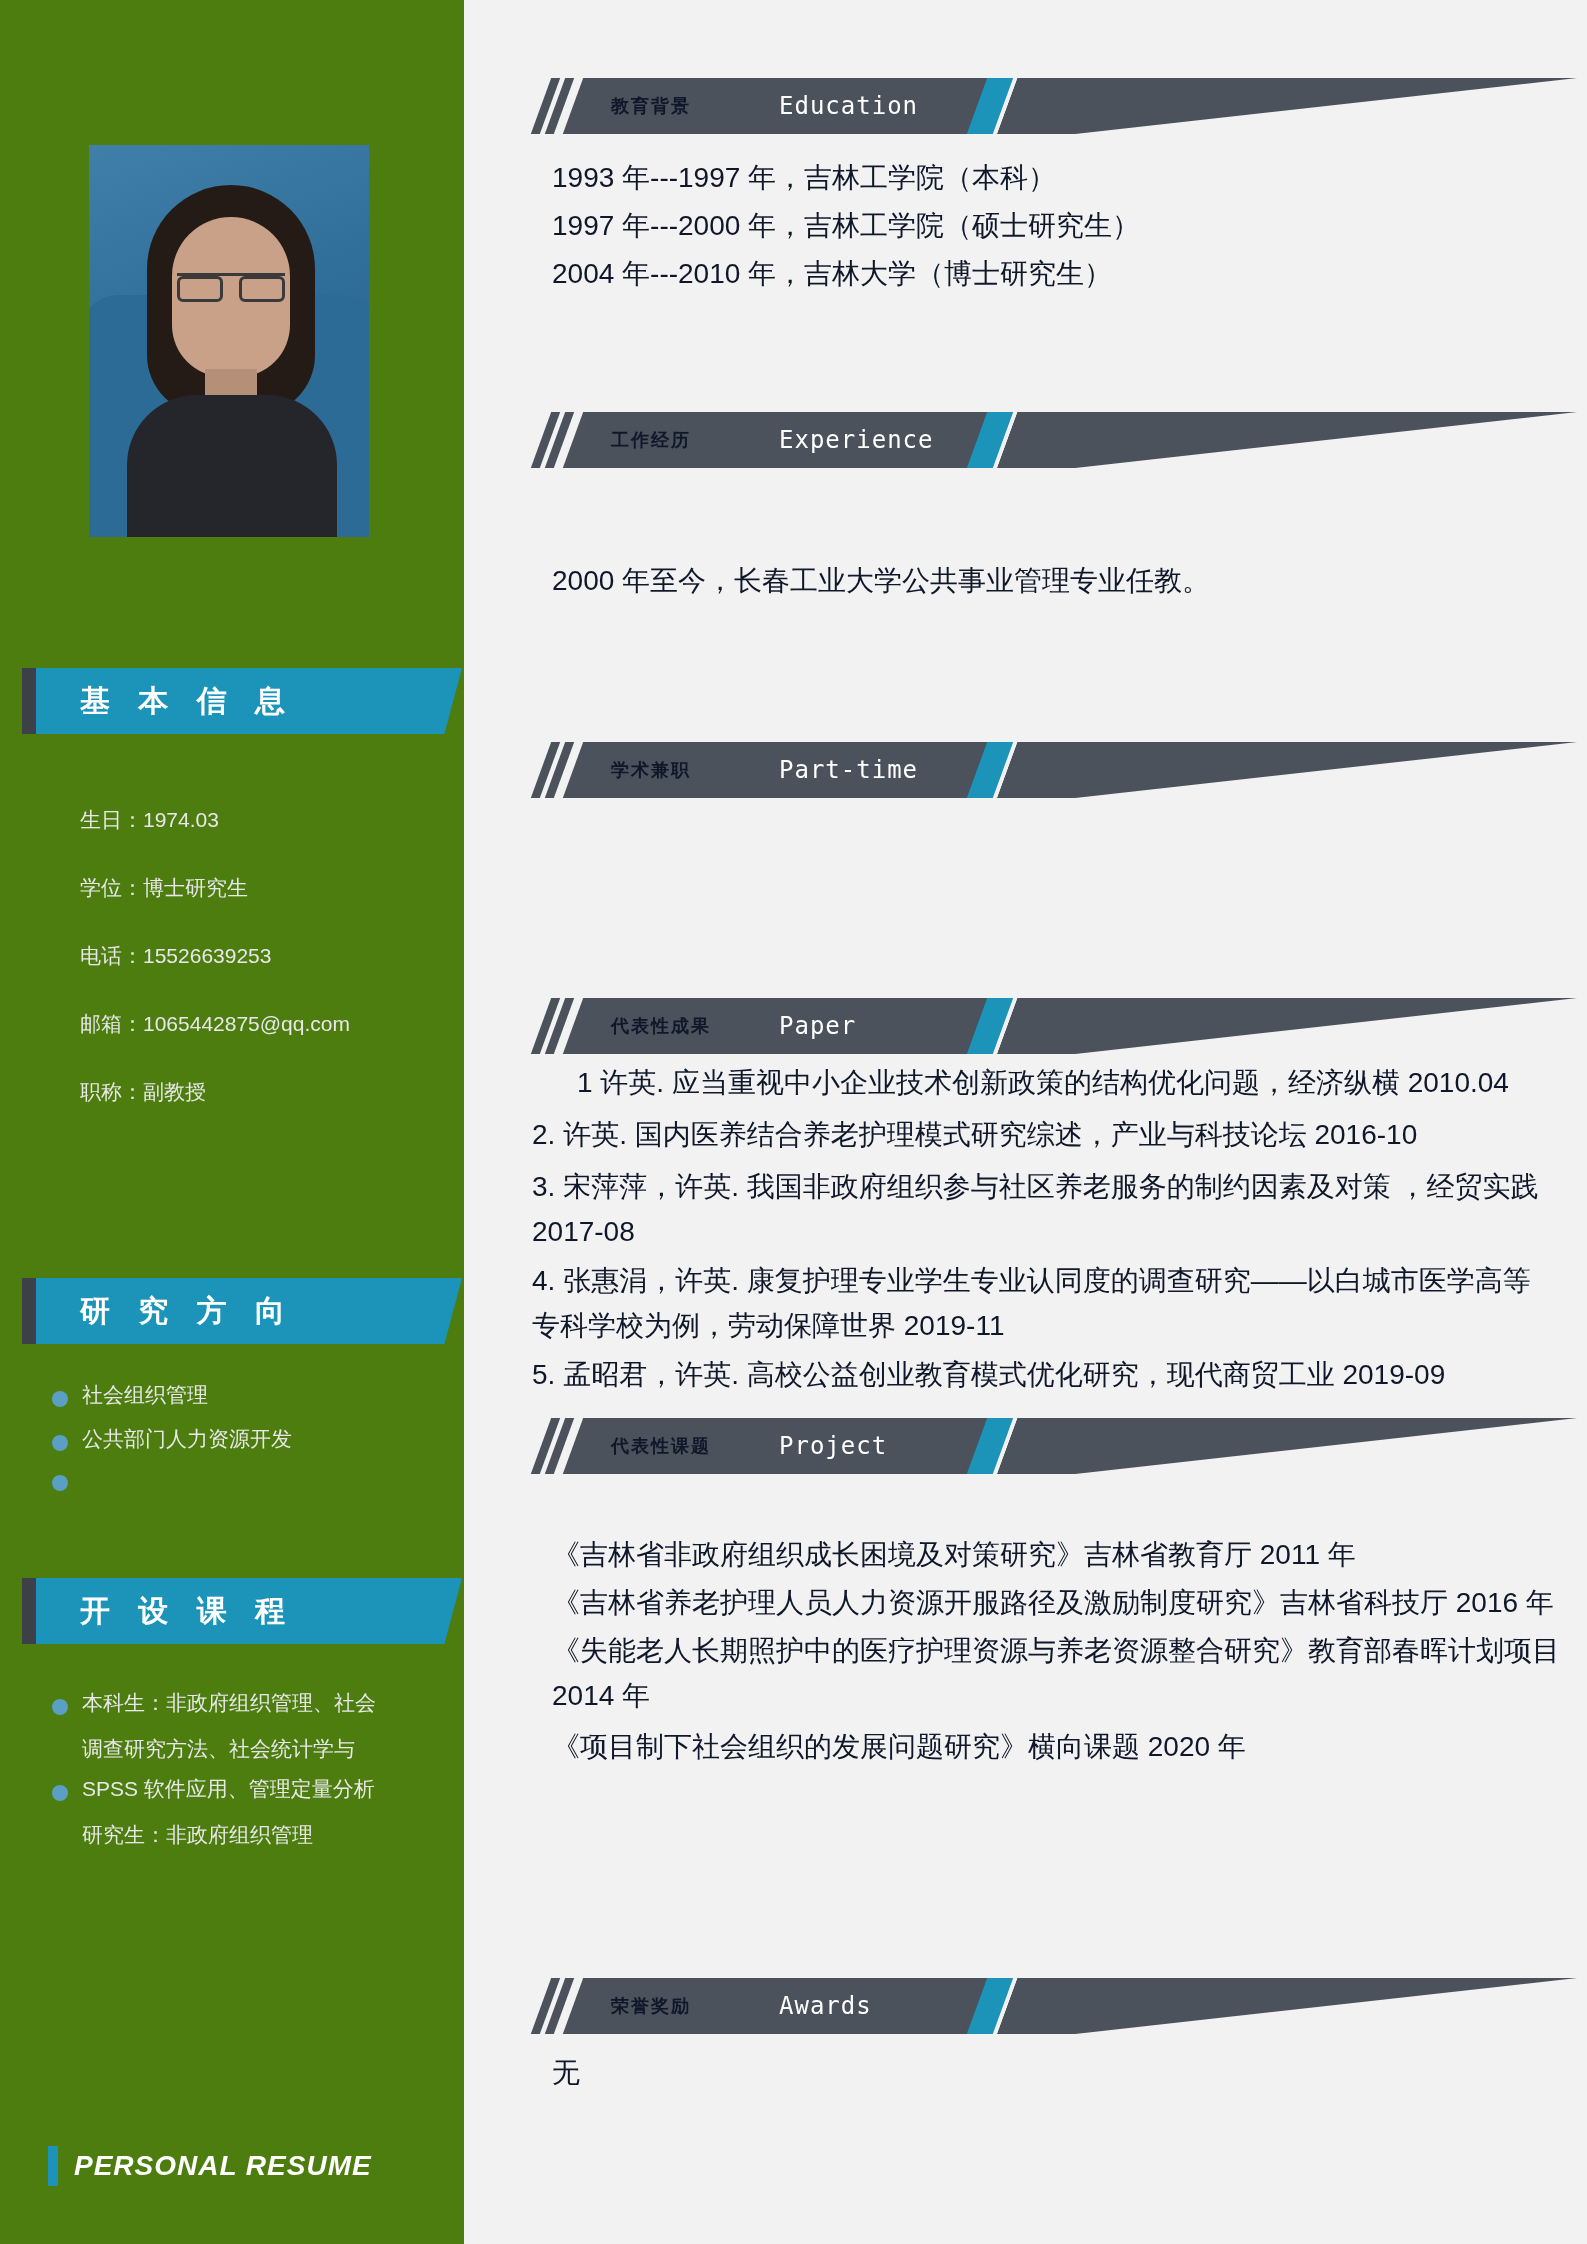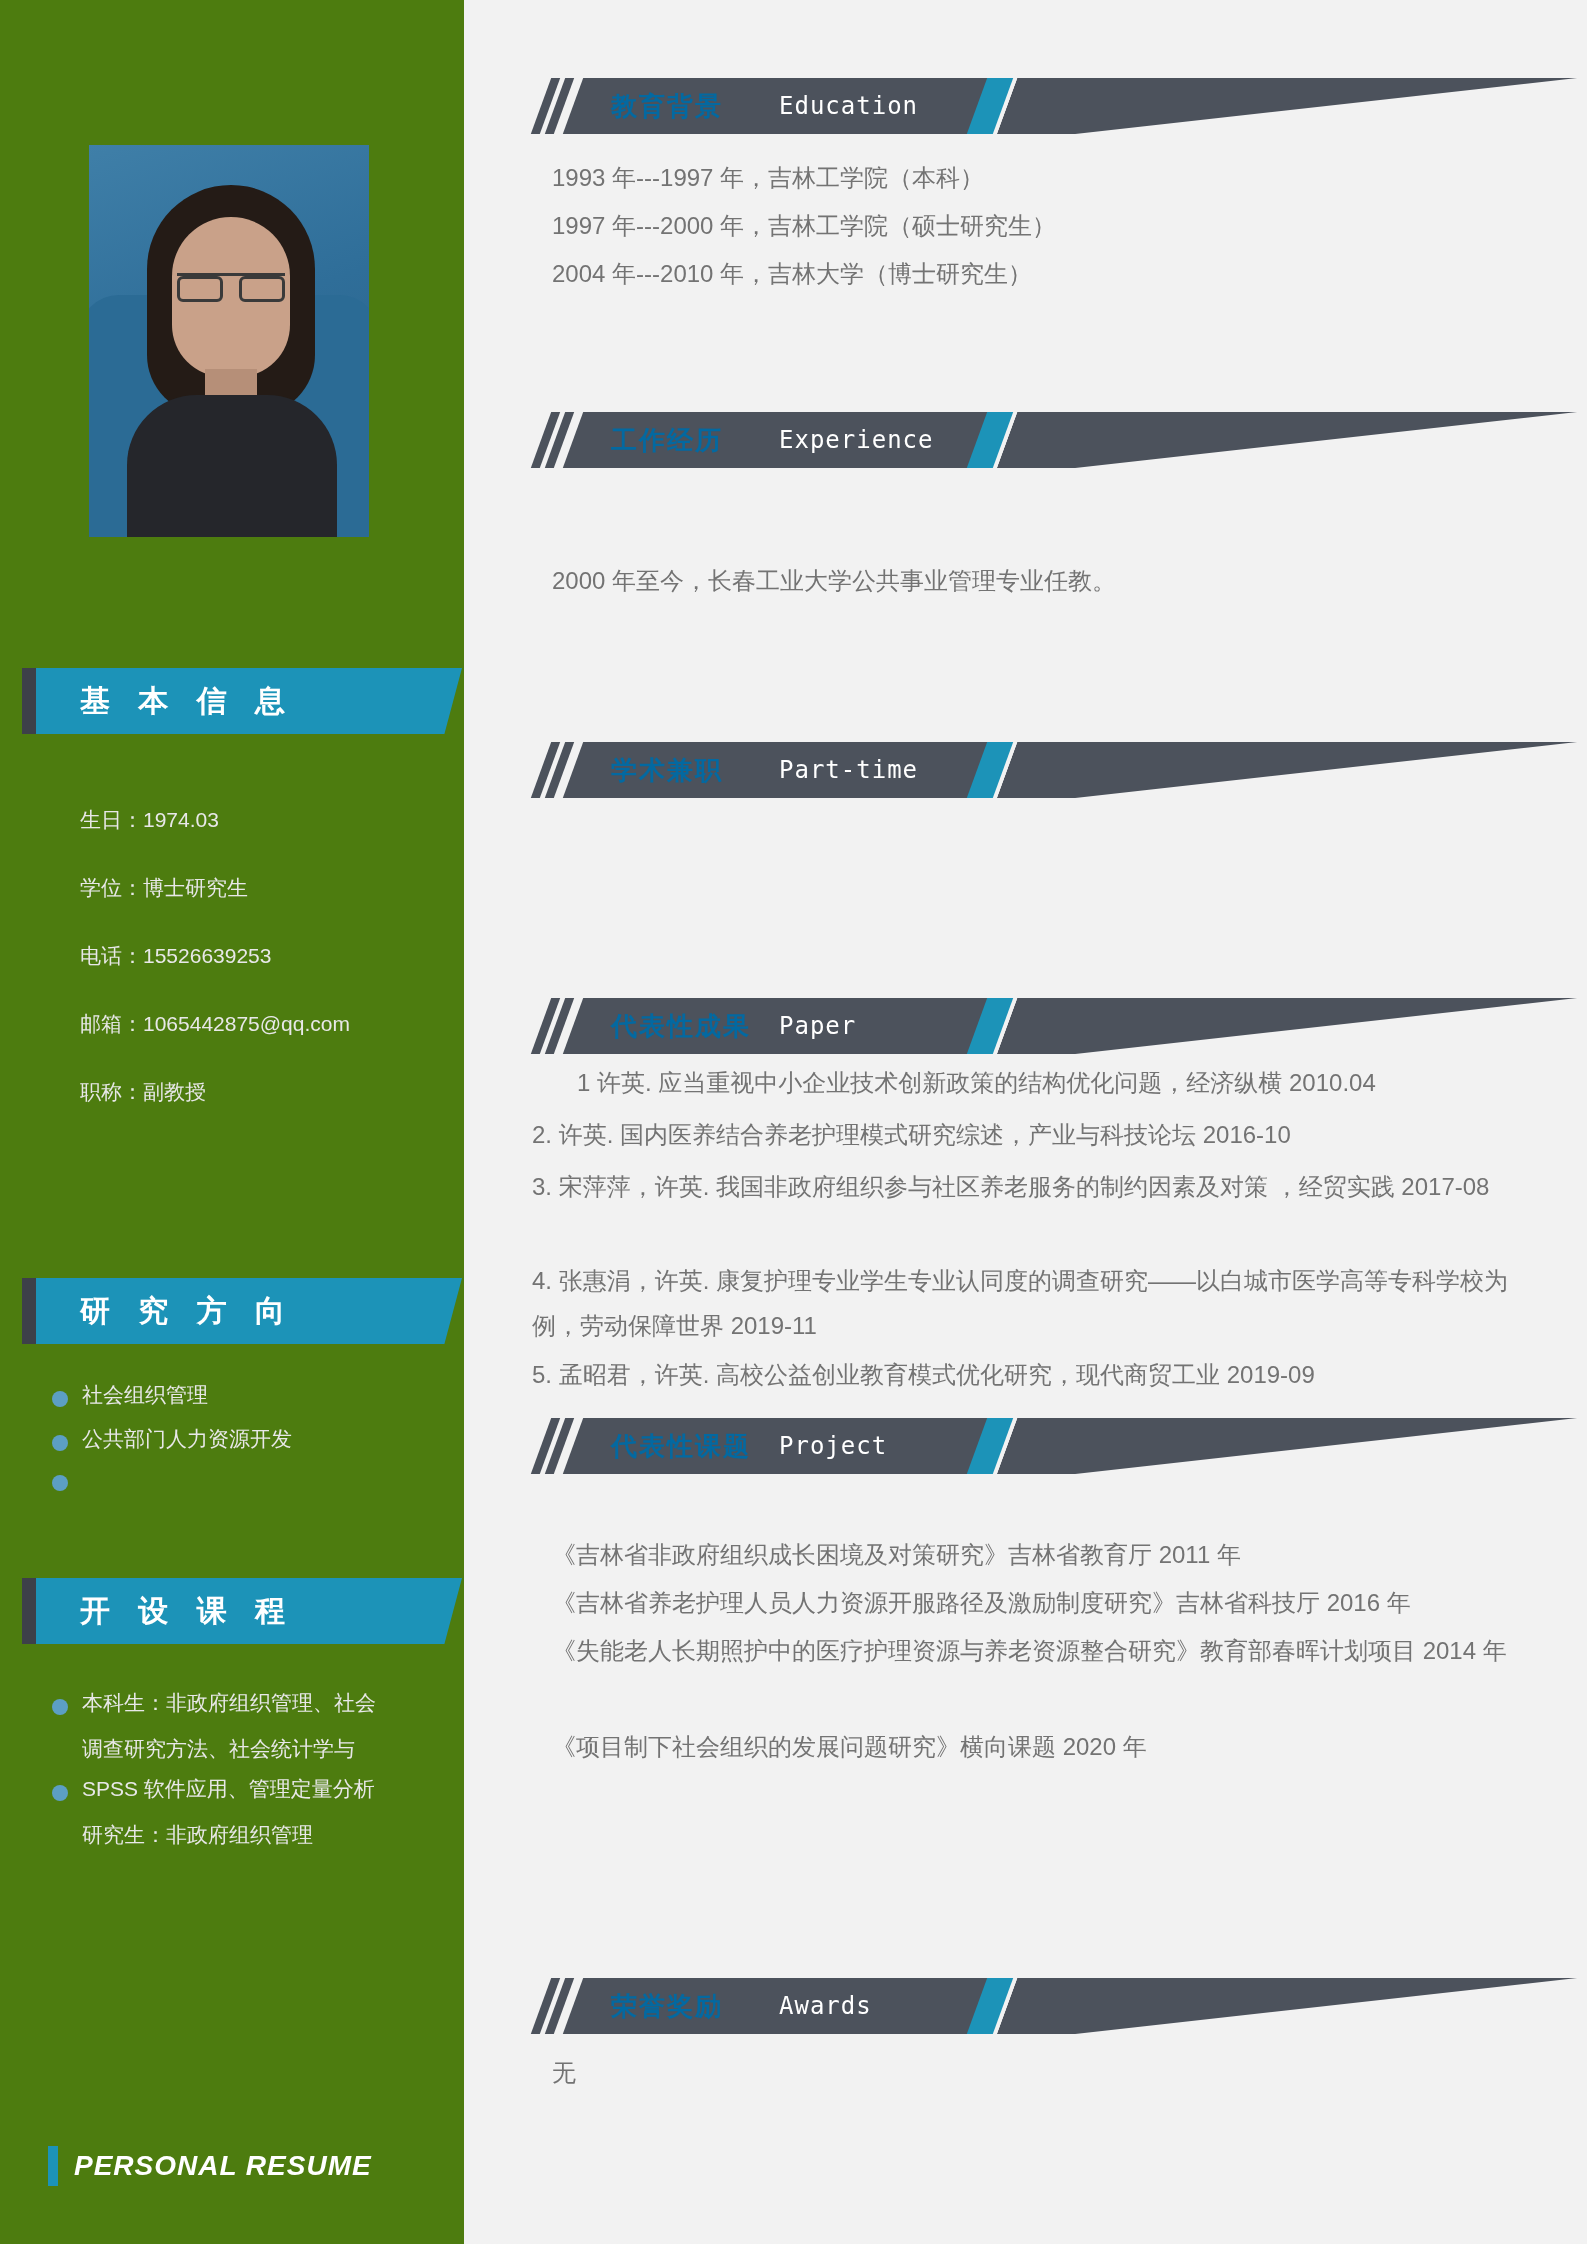--- a/index.html
+++ b/index.html
@@ -258,41 +258,41 @@
     background: #4c525c;
     clip-path: polygon(0 0, 100% 0, 100% 0, 14% 100%, 0 100%);
     transform: skewX(-20deg);
   }
   .sec-head .cn {
     position: absolute;
     left: 72px;
     top: 0;
     height: 56px;
     line-height: 56px;
-    color: #0369a1;
-    font-size: 26px;
+    color: #0f172a;
+    font-size: 18px;
     font-weight: bold;
     letter-spacing: 2px;
   }
   .sec-head .en {
     position: absolute;
     left: 240px;
     top: 0;
     height: 56px;
     line-height: 56px;
     color: #ffffff;
     font-size: 24px;
     font-family: "DejaVu Sans Mono", monospace;
     letter-spacing: 1px;
   }
 
   .body-text {
     position: absolute;
-    color: #737373;
-    font-size: 24px;
+    color: #0f172a;
+    font-size: 28px;
     line-height: 45px;
   }
 </style>
 </head>
 <body>
 
 <div class="page">
 
   <div class="sidebar">
 

